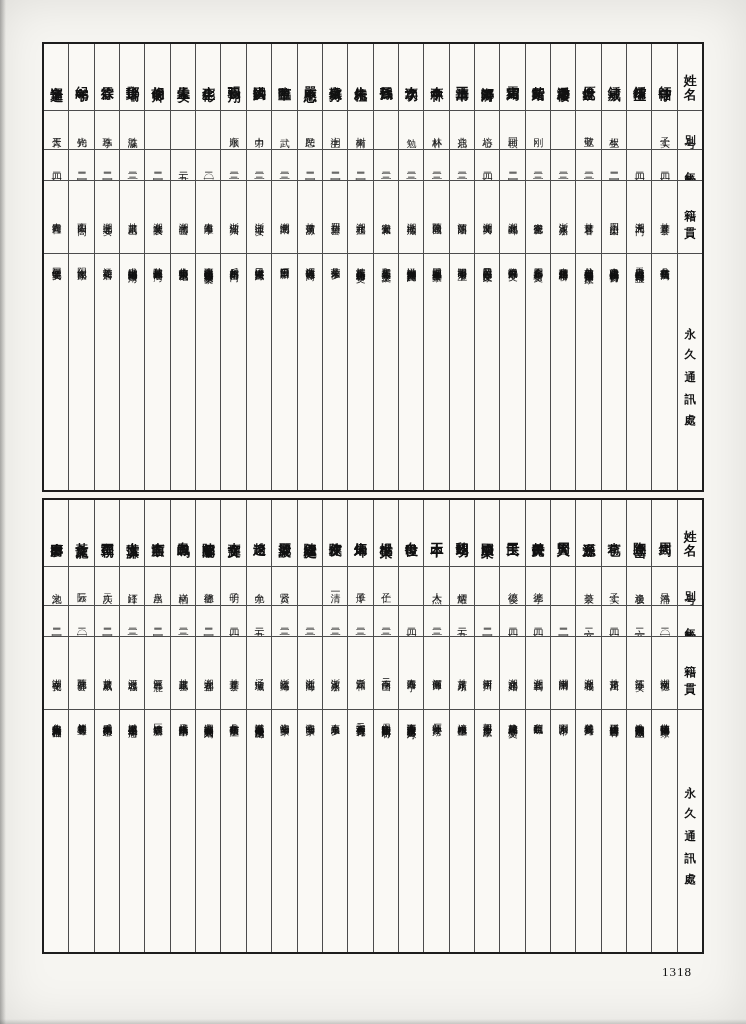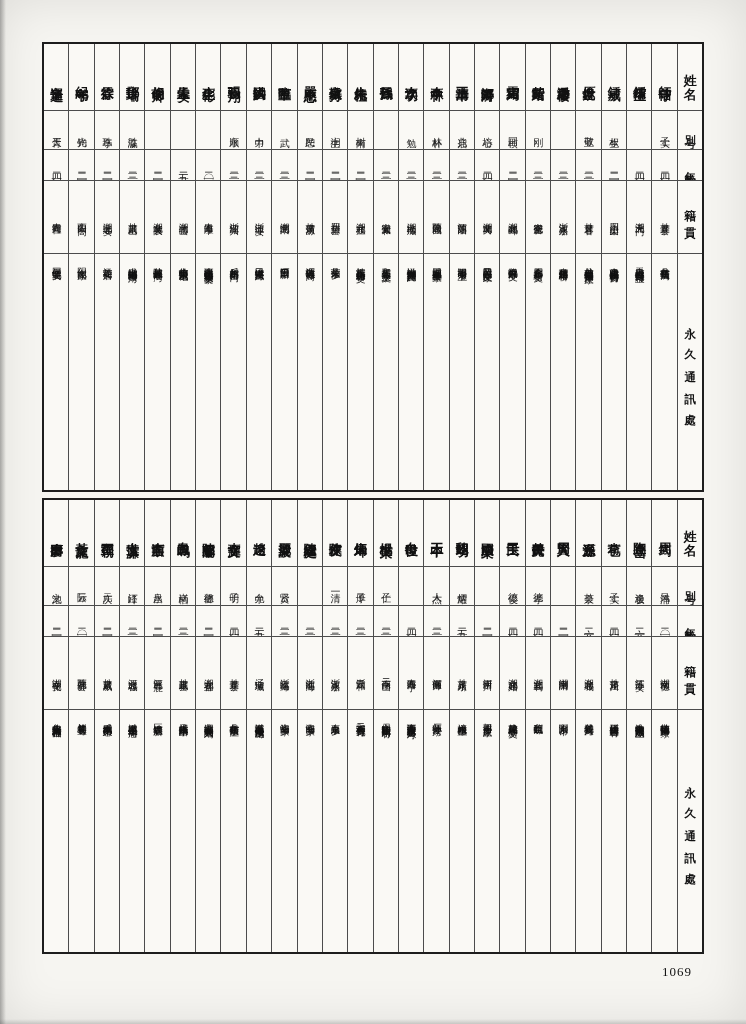--- a/index.html
+++ b/index.html
@@ -962,14 +962,14 @@
         </div>
         <div class="cell native">
           <span class="vtext">湖南安化</span>
         </div>
         <div class="cell addr">
           <span class="vtext">安化桥头市大屋村种福园</span>
         </div>
       </div>
     </div>
 
-  <div class="pageno">1069</div>
+  <div class="pageno">1318</div>
 </div>
 
 </body></html>

